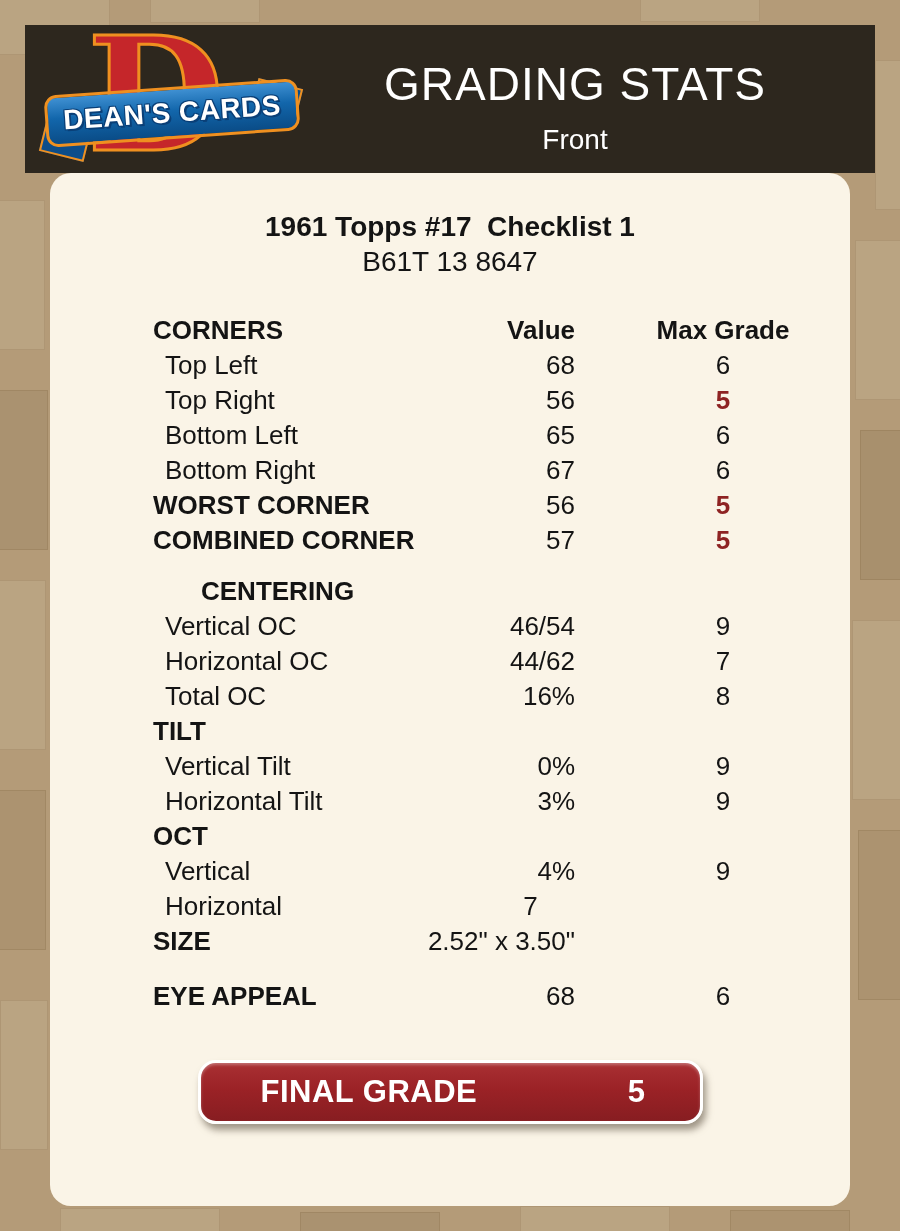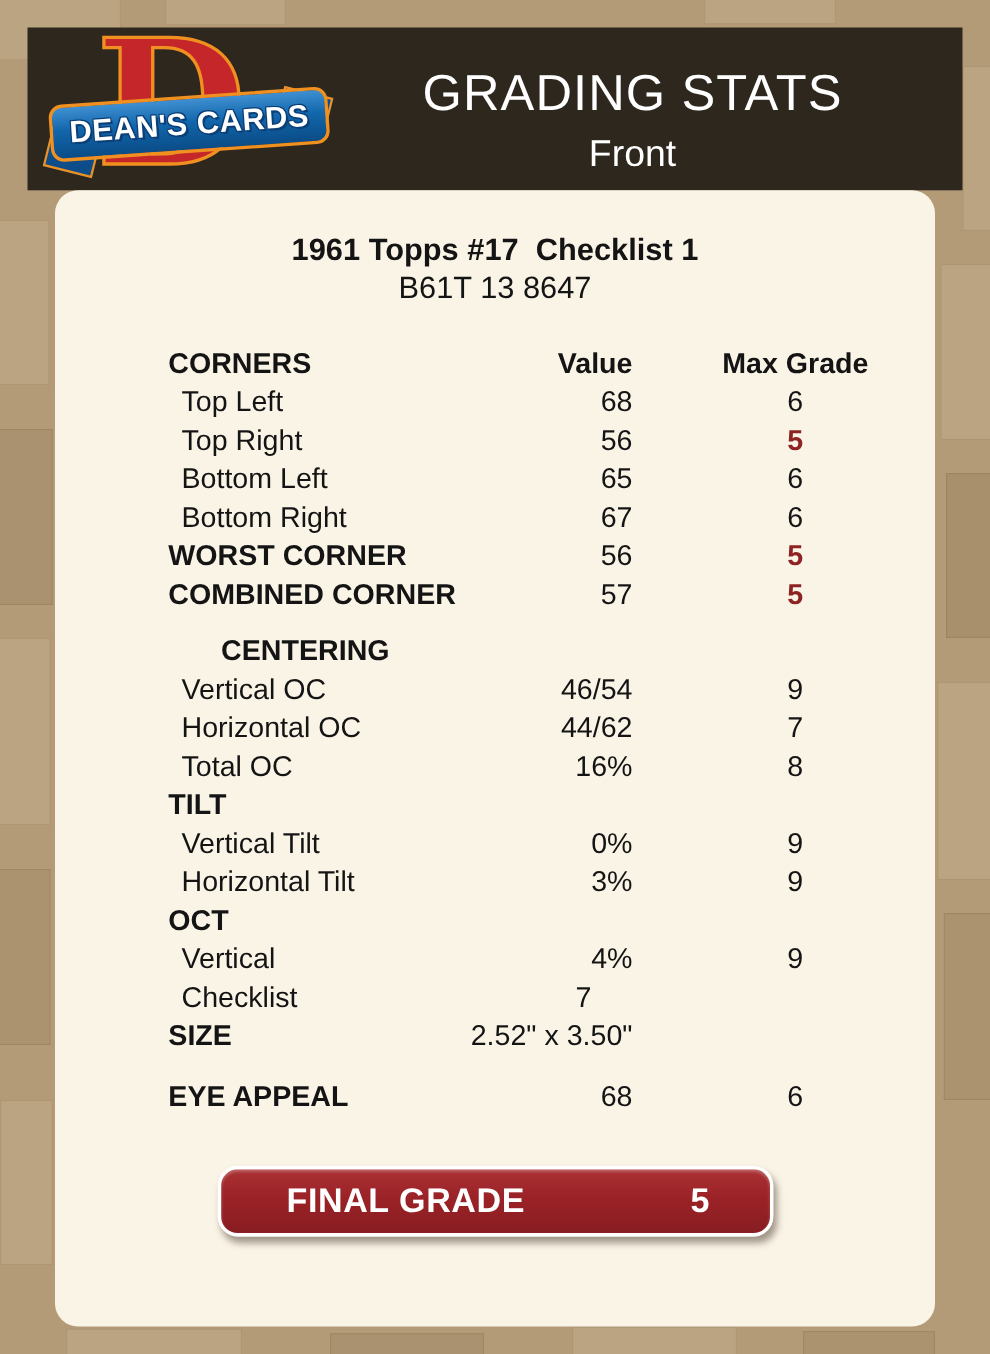--- a/index.html
+++ b/index.html
@@ -41,21 +41,21 @@
   .tail-right { left:228px; top:58px; transform:rotate(14deg); }
   .ribbon { position:absolute; left:20px; top:62px; width:254px; height:52px; transform:rotate(-4deg);
             background:linear-gradient(180deg,#3f90d2 0%,#1266ab 45%,#0a4c87 100%);
             border:3px solid var(--logo-orange,#ef9020); border-radius:12px;
             display:flex; align-items:center; justify-content:center; }
   .ribbon span { color:#ffffff; font-weight:bold; font-size:28px; letter-spacing:0.5px; white-space:nowrap;
                  text-shadow:2px 2px 0 #0a3f77, -1px -1px 0 #0a3f77, 1px -1px 0 #0a3f77, -1px 1px 0 #0a3f77; }
 
   .header-titles { flex:1; text-align:center; padding-top:35px; padding-right:30px; color:#ffffff; }
   .header-title { font-size:46px; line-height:48px; letter-spacing:1px; }
-  .header-subtitle { font-size:34px; line-height:40px; margin-top:12px; }
+  .header-subtitle { font-size:28px; line-height:40px; margin-top:12px; }
 
   
   .content { position:absolute; left:50px; top:173px; width:800px; height:1033px;
              background:var(--panel-bg,#faf4e7); color:#141414;border-radius:21px; }
   .card-title { margin-top:36px; text-align:center; font-size:28px; line-height:35px; font-weight:bold; white-space:pre; }
   .card-code  { text-align:center; font-size:28px; line-height:35px; }
 
   .stats-table { margin-top:34px; font-size:26px; }
   .trow { display:grid; grid-template-columns:355px 170px 215px; height:35px; align-items:center; }
   .c-label { padding-left:115px; white-space:nowrap; }
@@ -192,21 +192,21 @@
           <div class="c-label section">OCT</div>
           <div class="c-value"></div>
           <div class="c-max"></div>
         </div>
         <div class="trow">
           <div class="c-label">Vertical</div>
           <div class="c-value">4%</div>
           <div class="c-max">9</div>
         </div>
         <div class="trow">
-          <div class="c-label">Checklist</div>
+          <div class="c-label">Horizontal</div>
           <div class="c-max">7</div>
         </div>
         <div class="trow">
           <div class="c-label section">SIZE</div>
           <div class="c-value">2.52" x 3.50"</div>
           <div class="c-max"></div>
         </div>
         <div class="trow" style="margin-top: 20px;">
           <div class="c-label section">EYE APPEAL</div>
           <div class="c-value">68</div>

